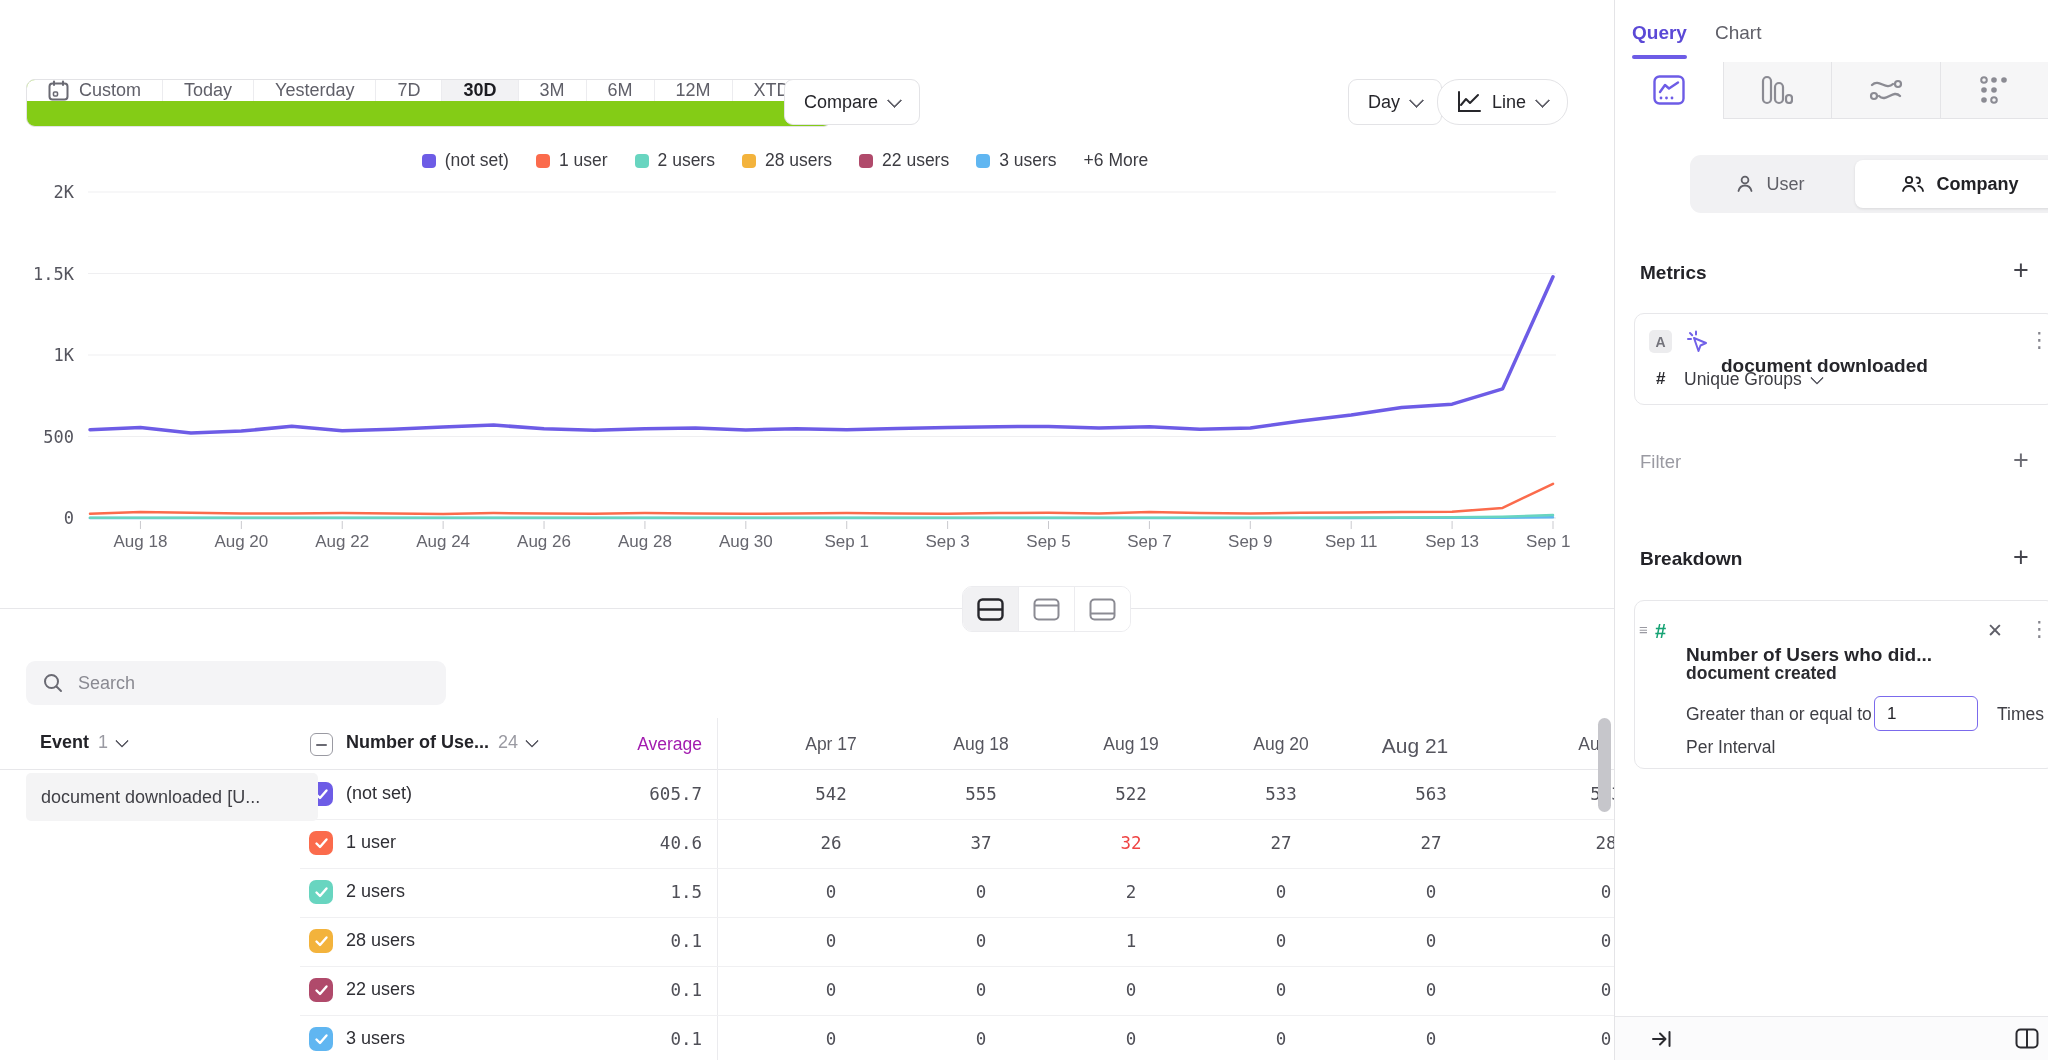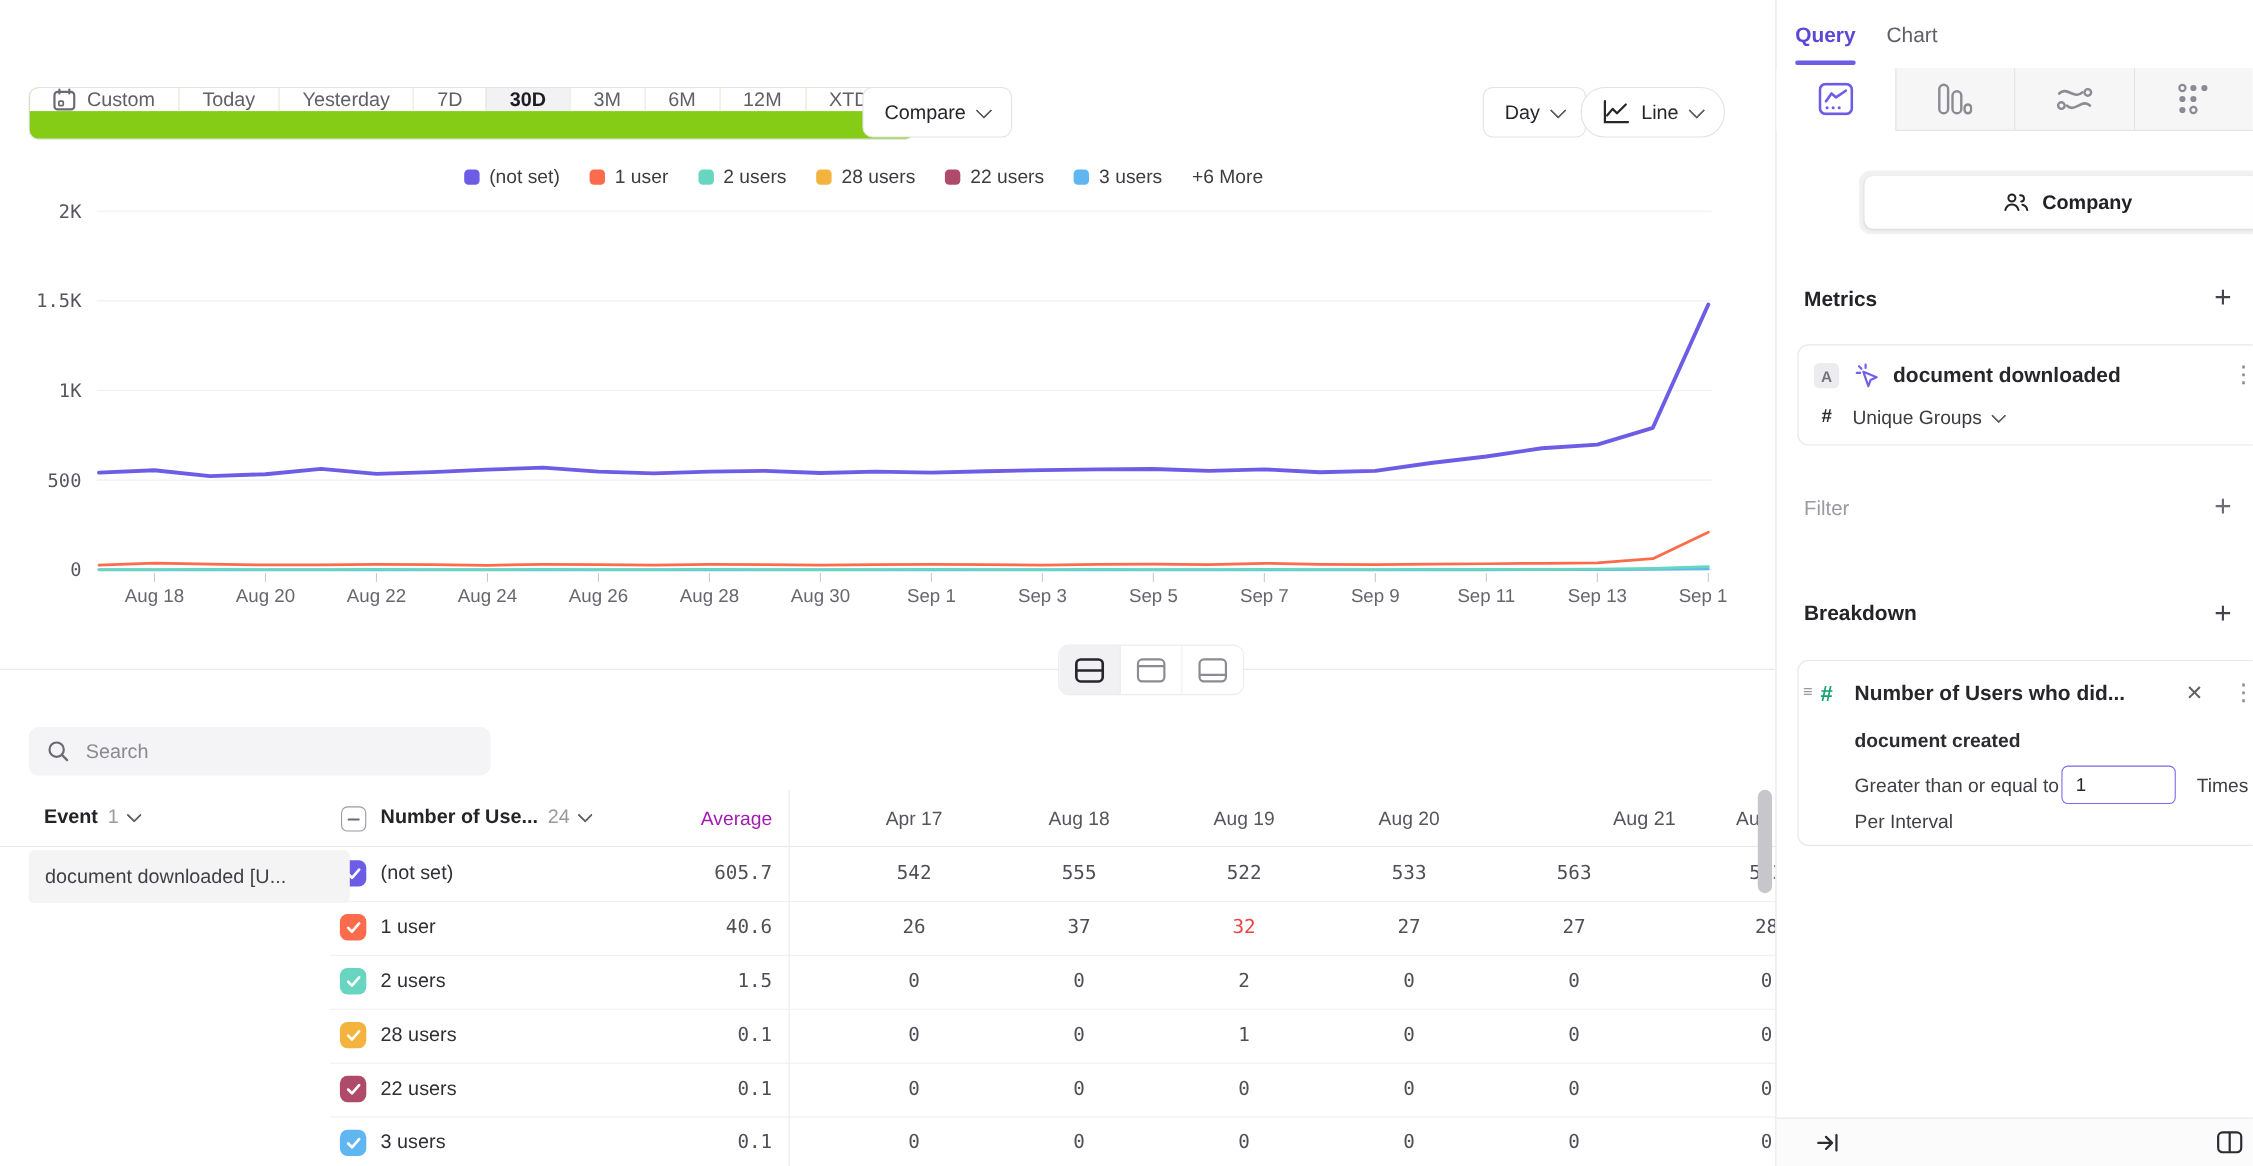--- a/index.html
+++ b/index.html
@@ -73,21 +73,21 @@
   .scope-opt.plain{width:160px;}
   .scope-opt.selected{flex:1;background:#fff;border-radius:8px;margin:5px;box-shadow:0 1px 3px rgba(0,0,0,.1);
       color:#222226;font-weight:600;}
   .side-h{position:absolute;left:25px;font-size:19px;font-weight:700;color:#232328;}
   .side-h.muted{color:#9a9aa2;font-weight:500;font-size:18.5px;}
   .plus-btn{position:absolute;left:398px;font-size:27px;font-weight:400;color:#44444c;cursor:pointer;line-height:1;}
   .card{position:absolute;left:19px;width:420px;background:#fff;border:1px solid #e7e7ea;border-radius:10px;}
   .badge-a{position:absolute;width:23px;height:23px;background:#ececee;border-radius:5px;color:#73737b;
       font-size:14px;font-weight:700;display:flex;align-items:center;justify-content:center;}
   .kebab{position:absolute;color:#85858d;font-size:21px;line-height:1;cursor:pointer;font-family:"DejaVu Sans",sans-serif;}
-  .card-title{position:absolute;font-size:19px;font-weight:700;color:#26262b;white-space:nowrap;}
+  .card-title{position:absolute;font-size:19px;font-weight:700;color:#26262b;white-space:nowrap;margin-top:24px;}
   .hash{position:absolute;font-weight:700;font-size:17px;color:#2b2b30;}
   .card-sub{position:absolute;font-size:17.5px;color:#3c3c42;display:flex;align-items:center;gap:10px;}
   .close-x{position:absolute;color:#5f5f68;font-size:19px;cursor:pointer;line-height:1;}
   .drag-handle{position:absolute;color:#9a9aa2;font-size:15px;line-height:1;cursor:grab;}
   .num-input{position:absolute;width:104px;height:35px;border:1.5px solid #7b6aec;border-radius:6px;
       font-size:17px;color:#26262b;padding:0 0 0 12px;box-sizing:border-box;outline:none;
       font-family:"Liberation Sans",sans-serif;background:#fff;}
   .bottom-bar{position:absolute;left:0;bottom:0;width:433px;height:43px;background:#fbfbfc;
       border-top:1px solid #e7e7ea;}
 </style>
@@ -278,21 +278,21 @@
     <span class="chev" style="width:8px;height:8px;"></span>
   </div>
 
   <div class="col-head" style="left:520px;top:734px;width:182px;text-align:right;">Average</div>
 
   <div id="tableLayer">
       <div style="position: absolute; left: 756px; top: 734px; width: 150px; text-align: center; font-size: 17.5px; color: rgb(85, 85, 94);">Apr 17</div>
       <div style="position: absolute; left: 906px; top: 734px; width: 150px; text-align: center; font-size: 17.5px; color: rgb(85, 85, 94);">Aug 18</div>
       <div style="position: absolute; left: 1056px; top: 734px; width: 150px; text-align: center; font-size: 17.5px; color: rgb(85, 85, 94);">Aug 19</div>
       <div style="position: absolute; left: 1206px; top: 734px; width: 150px; text-align: center; font-size: 17.5px; color: rgb(85, 85, 94);">Aug 20</div>
-      <div style="position: absolute; left: 1420px; top: 734px; width: 150px; text-align: center; font-size: 18px; color: rgb(85, 85, 94);">Aug 21</div>
+      <div style="position: absolute; left: 1340px; top: 734px; width: 150px; text-align: center; font-size: 21px; color: rgb(85, 85, 94);">Aug 21</div>
       <div style="position: absolute; left: 1506px; top: 734px; width: 200px; text-align: center; font-size: 17.5px; color: rgb(85, 85, 94);">Aug 22</div>
       <div style="position: absolute; left: 0px; top: 769px; width: 1614px; height: 1px; background: rgb(231, 231, 234);"></div>
       <div style="position: absolute; left: 717px; top: 718px; width: 1px; height: 342px; background: rgb(235, 235, 238);"></div>
       <div class="checkbox" style="position: absolute; left: 309px; top: 782px; background: rgb(109, 92, 230);">
         <svg width="15" height="13" viewBox="0 0 15 13" fill="none">
           <polyline points="2.5,6.5 6,10 12.5,2.5" stroke="#fff" stroke-width="2.4" stroke-linecap="round" stroke-linejoin="round"></polyline>
         </svg>
       </div>
       <div style="position: absolute; left: 346px; top: 783px; font-size: 18px; color: rgb(47, 47, 53);">(not set)</div>
       <div class="mono" style="position: absolute; left: 520px; top: 784px; width: 182px; text-align: right; font-size: 17.5px; color: rgb(79, 79, 87);">605.7</div>
@@ -427,20 +427,29 @@
           <circle cx="5" cy="15" r="2.8" fill="#8b8b93"></circle>
             <circle cx="15" cy="15" r="2.8" fill="#8b8b93"></circle>
           <circle cx="5" cy="25" r="2.8" fill="#8b8b93"></circle>
             <circle cx="15" cy="25" r="2.8" stroke="#8b8b93" stroke-width="2"></circle>
         </svg>
       </span>
     </div>
   </div>
 
   <div class="scope">
+    <div class="scope-opt plain">
+      <span style="display:flex;">
+        <svg width="20" height="20" viewBox="0 0 20 20" fill="none">
+          <circle cx="10" cy="6" r="3.4" stroke="#5f5f66" stroke-width="1.8"></circle>
+          <path d="M3.5 17 C4.5 13 7 11.5 10 11.5 C13 11.5 15.5 13 16.5 17" stroke="#5f5f66" stroke-width="1.8" stroke-linecap="round"></path>
+        </svg>
+      </span>
+      <span>User</span>
+    </div>
     <div class="scope-opt selected">
       <span style="display:flex;">
         <svg width="24" height="20" viewBox="0 0 24 20" fill="none">
           <circle cx="8" cy="6" r="3.2" stroke="#222226" stroke-width="1.8"></circle>
           <path d="M2 17 C3 13.5 5.2 12 8 12 C10.8 12 13 13.5 14 17" stroke="#222226" stroke-width="1.8" stroke-linecap="round"></path>
           <path d="M15.5 3.4 C17.8 3.4 19 4.8 19 6.4 C19 8 17.8 9.2 16.5 9.2" stroke="#222226" stroke-width="1.8" stroke-linecap="round"></path>
           <path d="M17.5 12.2 C20 12.8 21.5 14.5 22 17" stroke="#222226" stroke-width="1.8" stroke-linecap="round"></path>
         </svg>
       </span>
       <span>Company</span>

